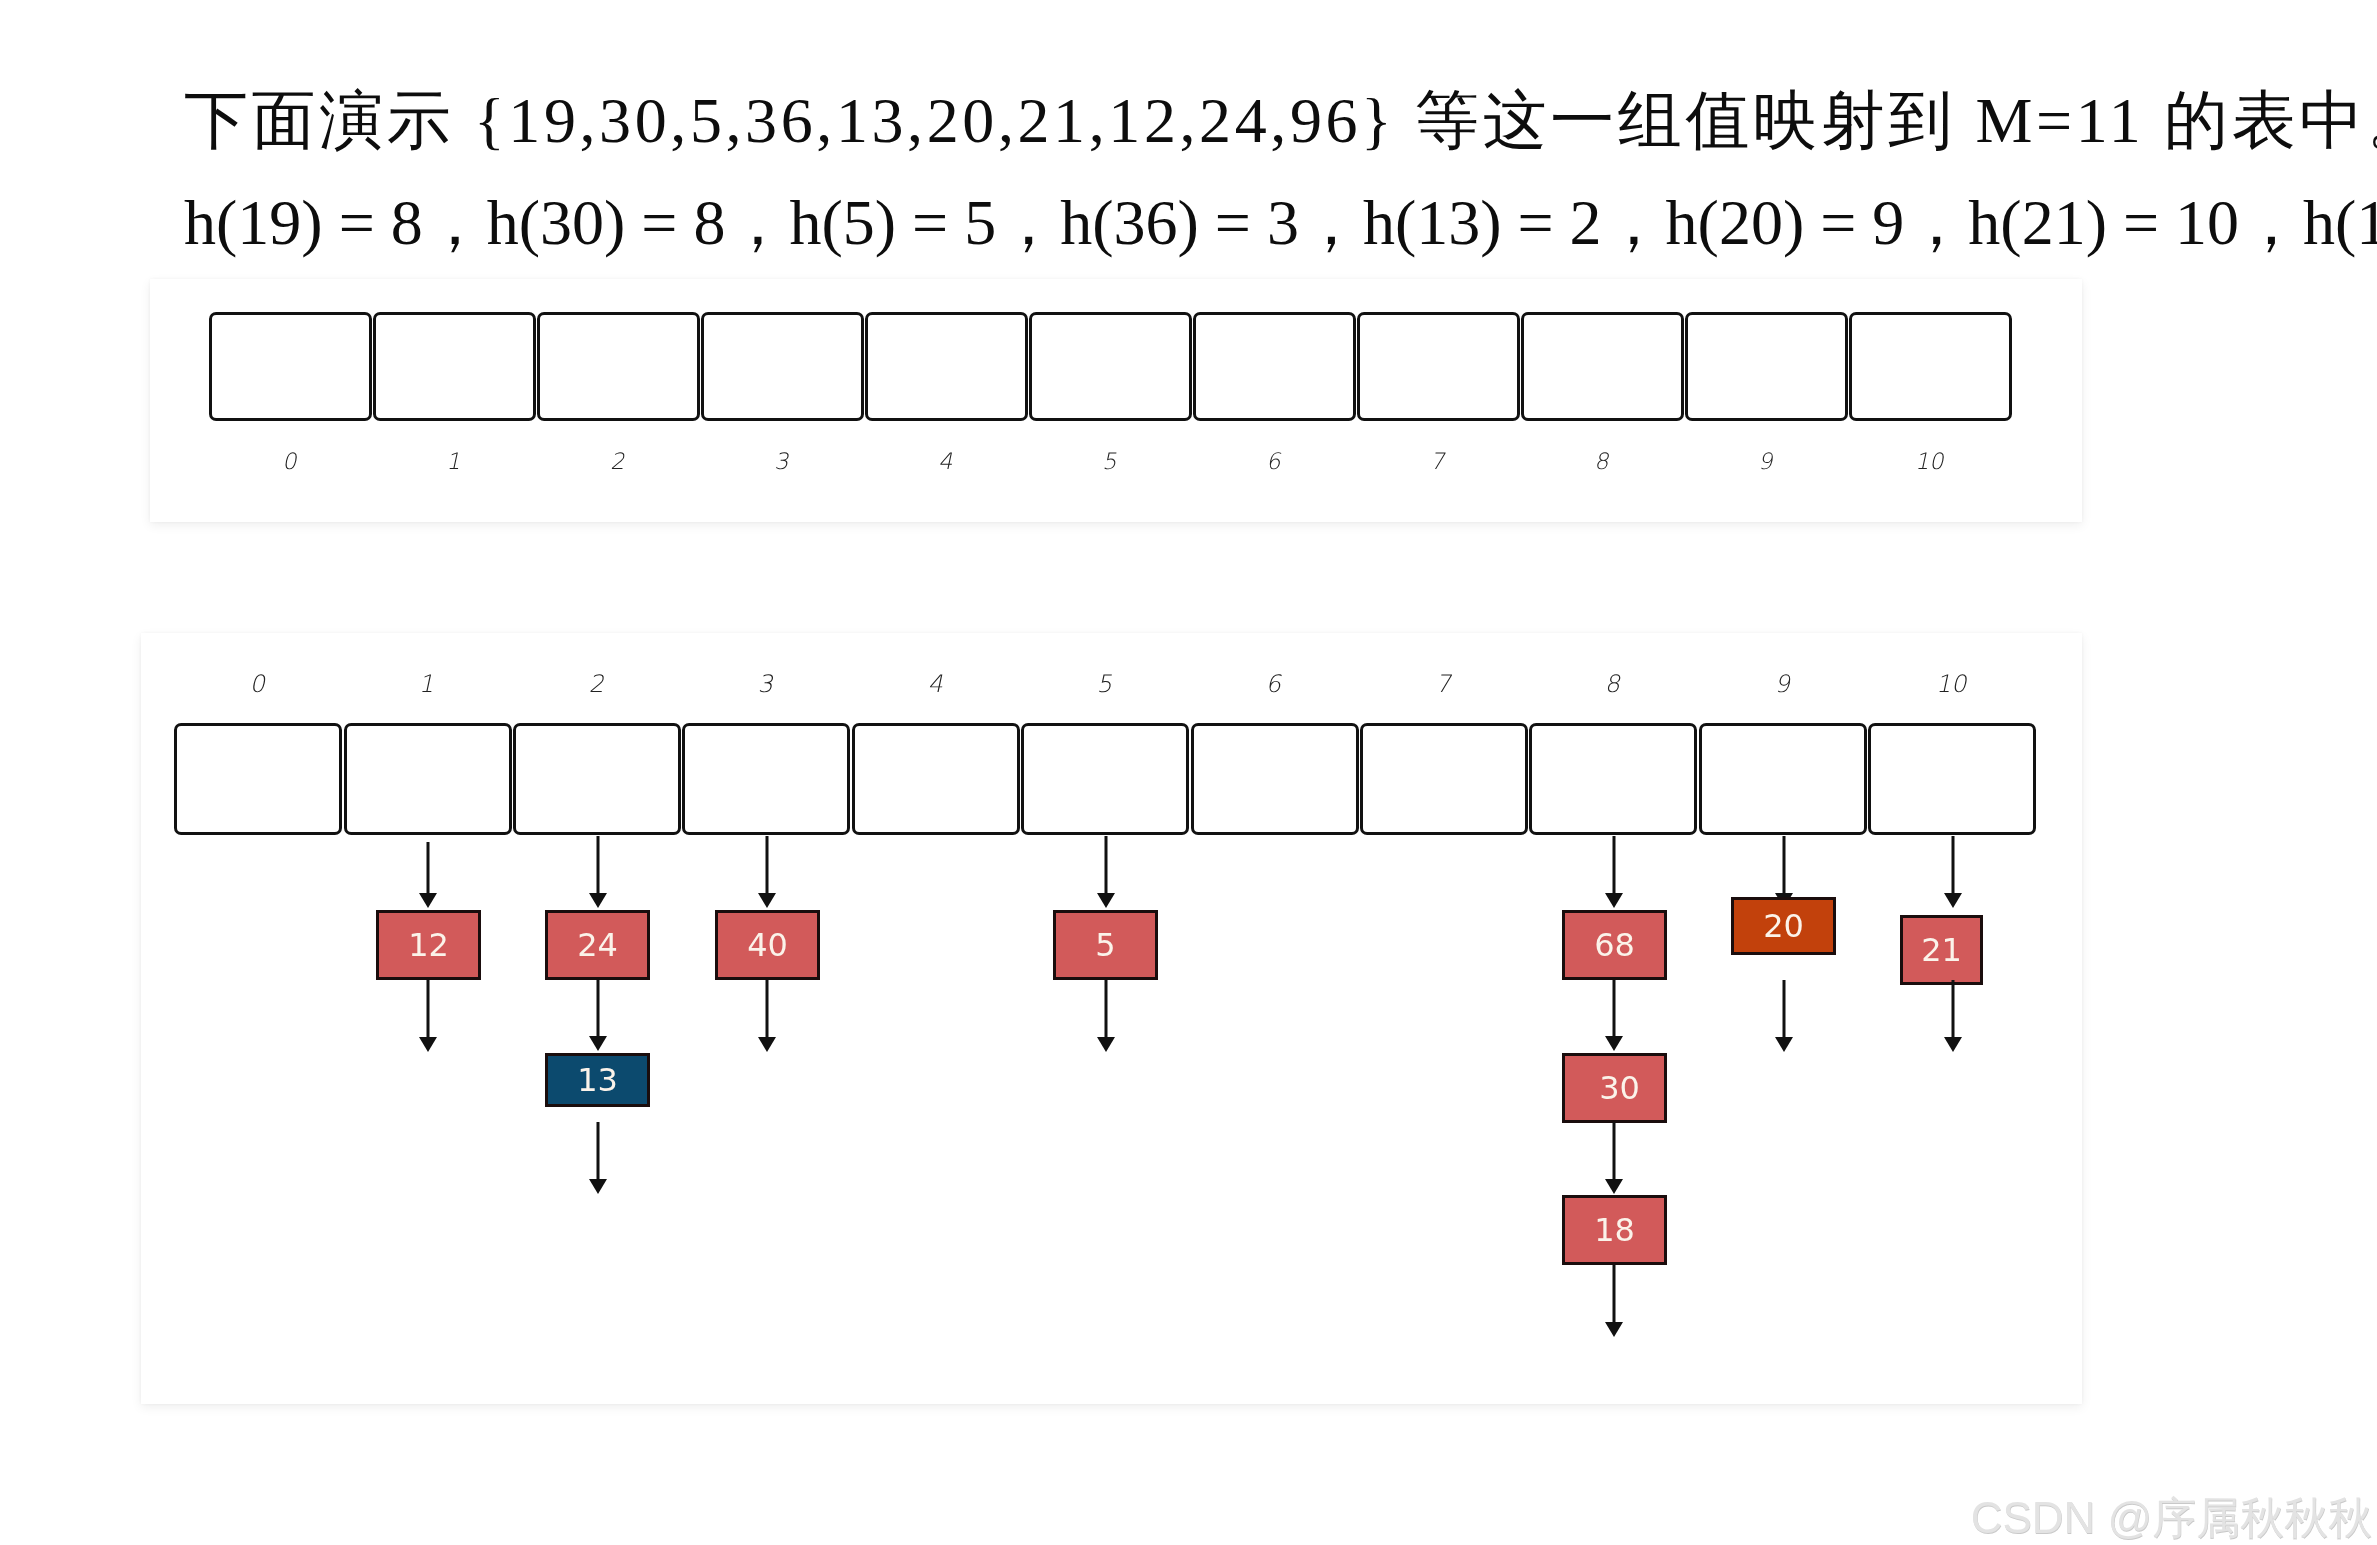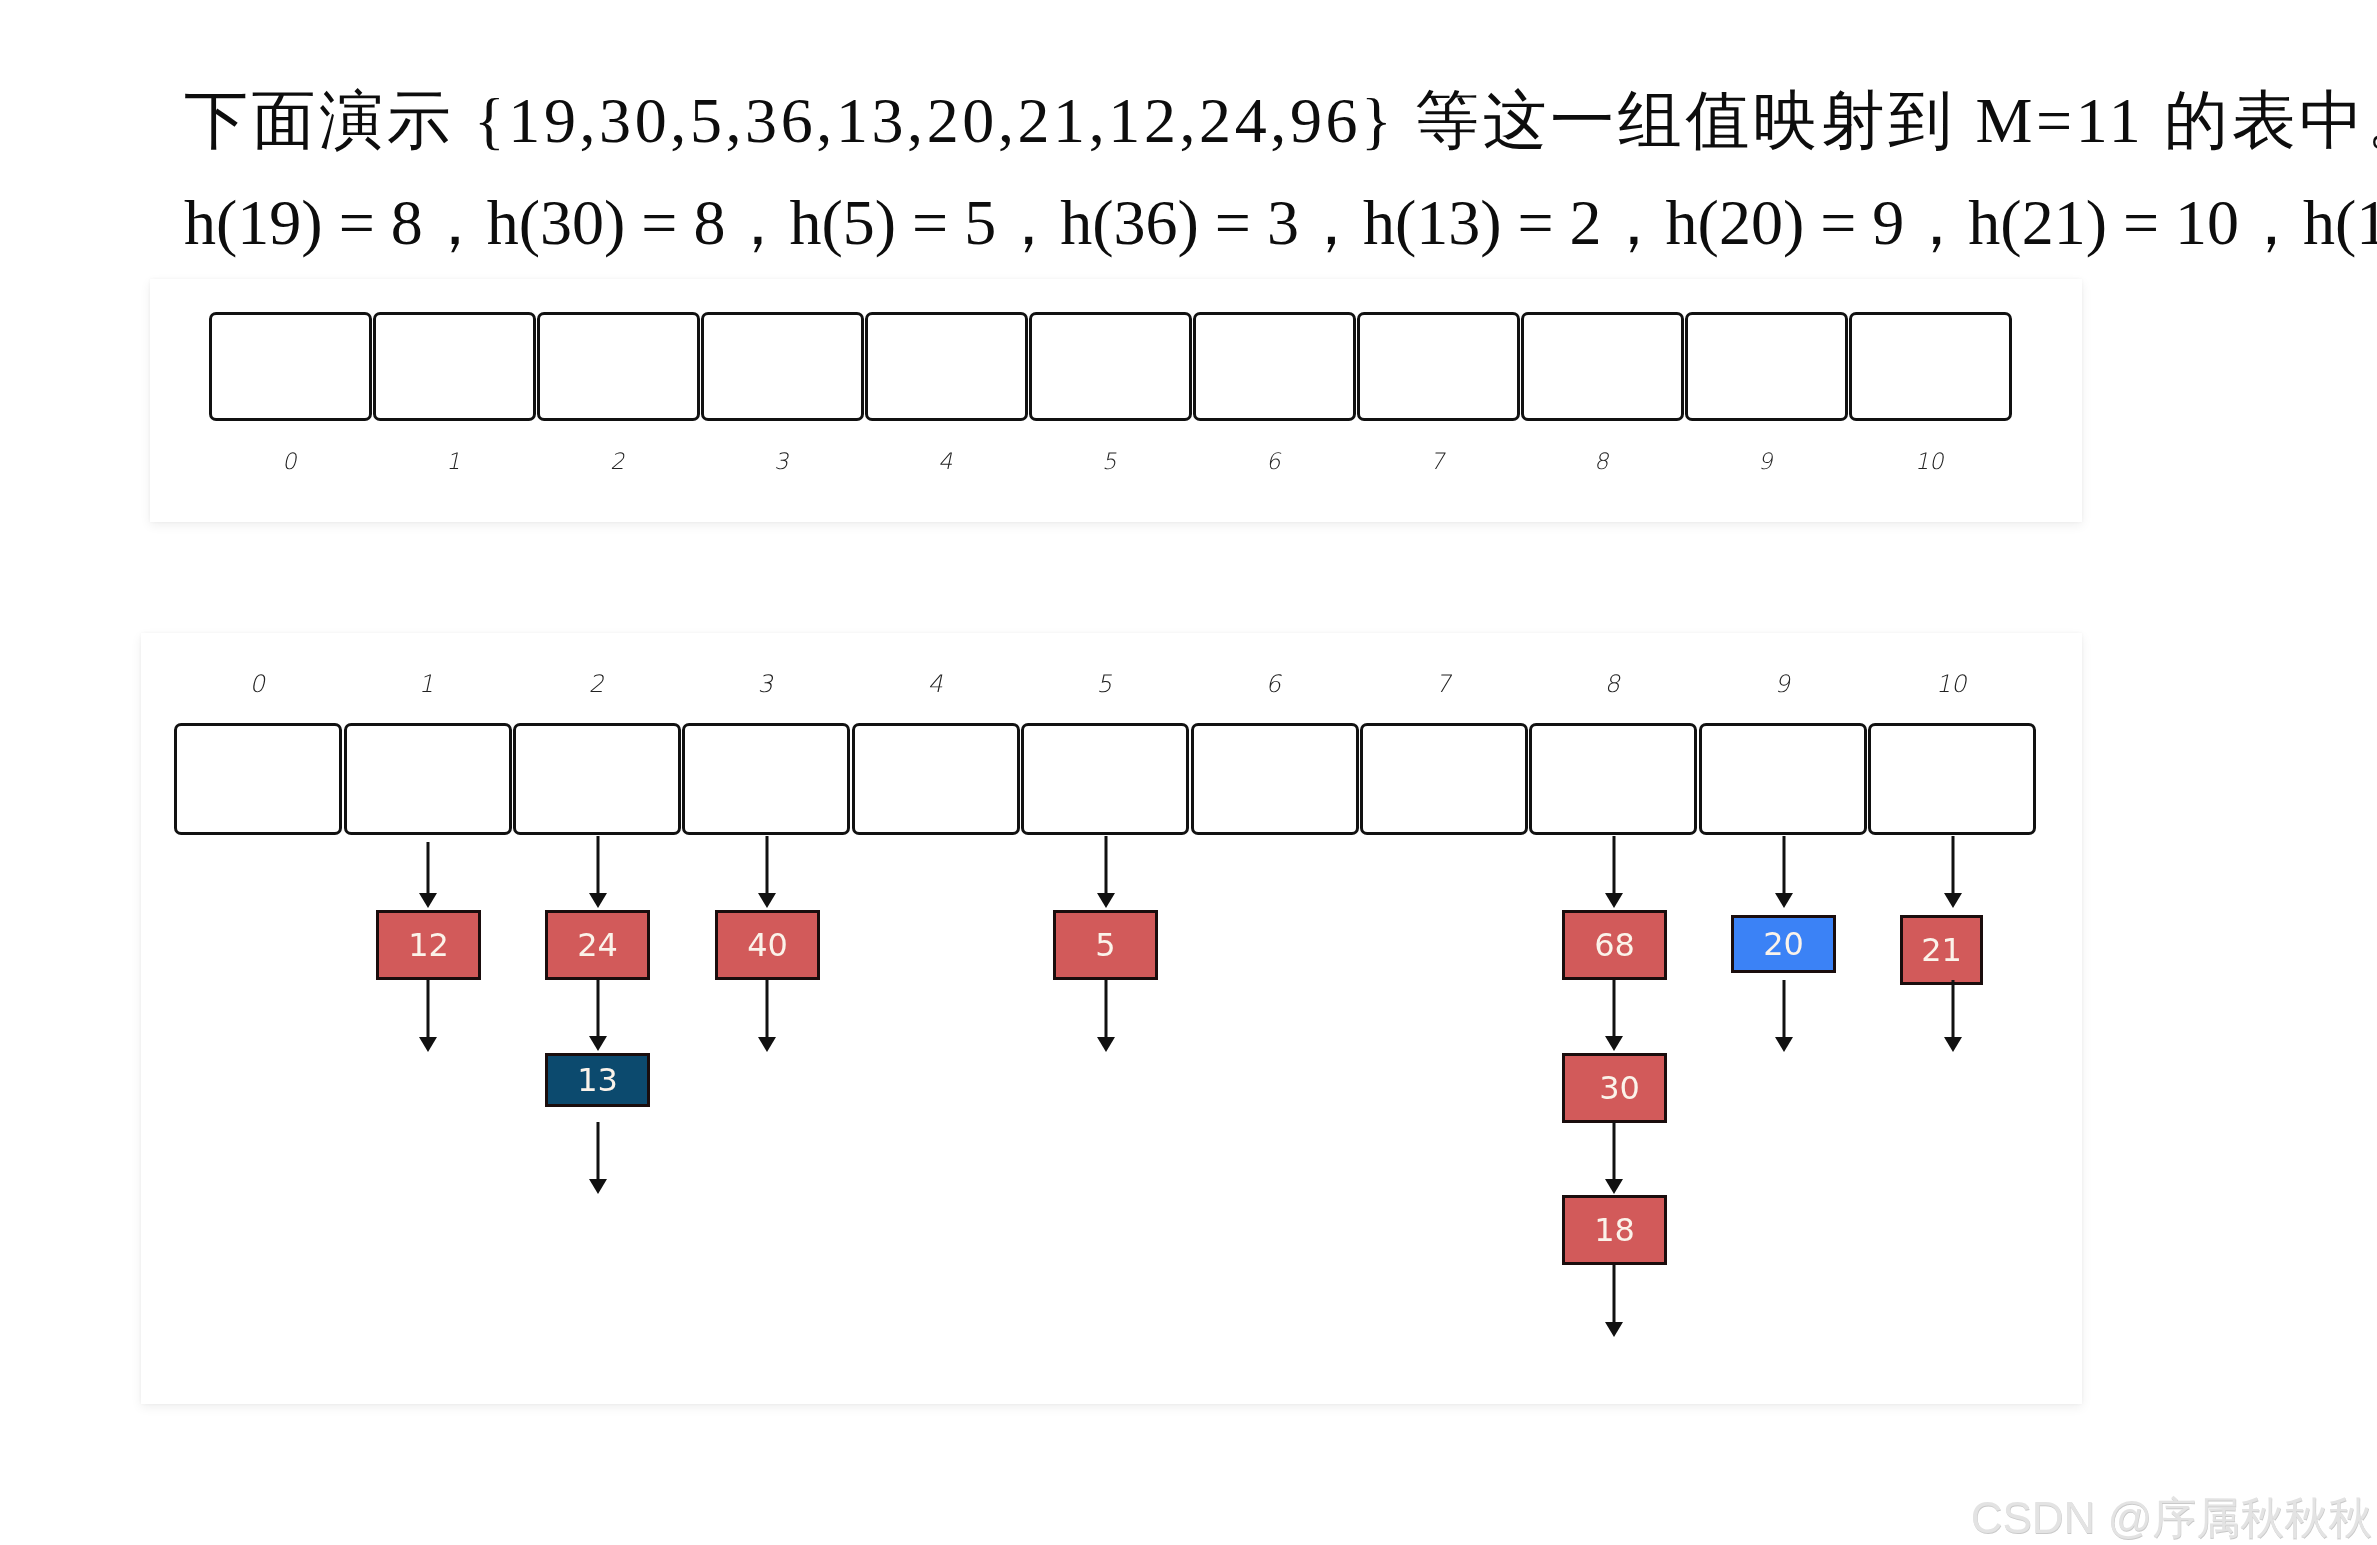--- a/index.html
+++ b/index.html
@@ -136,21 +136,21 @@
       <div class="vline" style="left: 1473px; top: 347px; height: 58px;"></div>
       <div class="ahead" style="left: 1473px; top: 403px;"></div>
       <div class="node" style="left: 1421px; top: 420px; width: 105px; height: 70px; background: rgb(210, 90, 90); border-color: rgb(26, 13, 13); color: rgb(251, 243, 234); padding-left: 10px;">30</div>
       <div class="vline" style="left: 1473px; top: 489px; height: 58px;"></div>
       <div class="ahead" style="left: 1473px; top: 546px;"></div>
       <div class="node" style="left: 1421px; top: 562px; width: 105px; height: 70px; background: rgb(210, 90, 90); border-color: rgb(26, 13, 13); color: rgb(251, 243, 234);">18</div>
       <div class="vline" style="left: 1473px; top: 632px; height: 58px;"></div>
       <div class="ahead" style="left: 1473px; top: 689px;"></div>
       <div class="vline" style="left: 1643px; top: 203px; height: 59px;"></div>
       <div class="ahead" style="left: 1643px; top: 260px;"></div>
-      <div class="node" style="left: 1590px; top: 282px; width: 105px; height: 58px; background: #3b82f6; border-color: rgb(26, 13, 13); color: rgb(251, 243, 234);">20</div>
+      <div class="node" style="left: 1590px; top: 264px; width: 105px; height: 58px; background: #c2410c; border-color: rgb(26, 13, 13); color: rgb(251, 243, 234);">20</div>
       <div class="vline" style="left: 1643px; top: 347px; height: 58px;"></div>
       <div class="ahead" style="left: 1643px; top: 404px;"></div>
       <div class="vline" style="left: 1812px; top: 203px; height: 59px;"></div>
       <div class="ahead" style="left: 1812px; top: 260px;"></div>
       <div class="node" style="left: 1759px; top: 282px; width: 83px; height: 70px; background: rgb(210, 90, 90); border-color: rgb(26, 13, 13); color: rgb(251, 243, 234);">21</div>
       <div class="vline" style="left: 1812px; top: 347px; height: 58px;"></div>
       <div class="ahead" style="left: 1812px; top: 404px;"></div>
     </div>
 </div>
 

